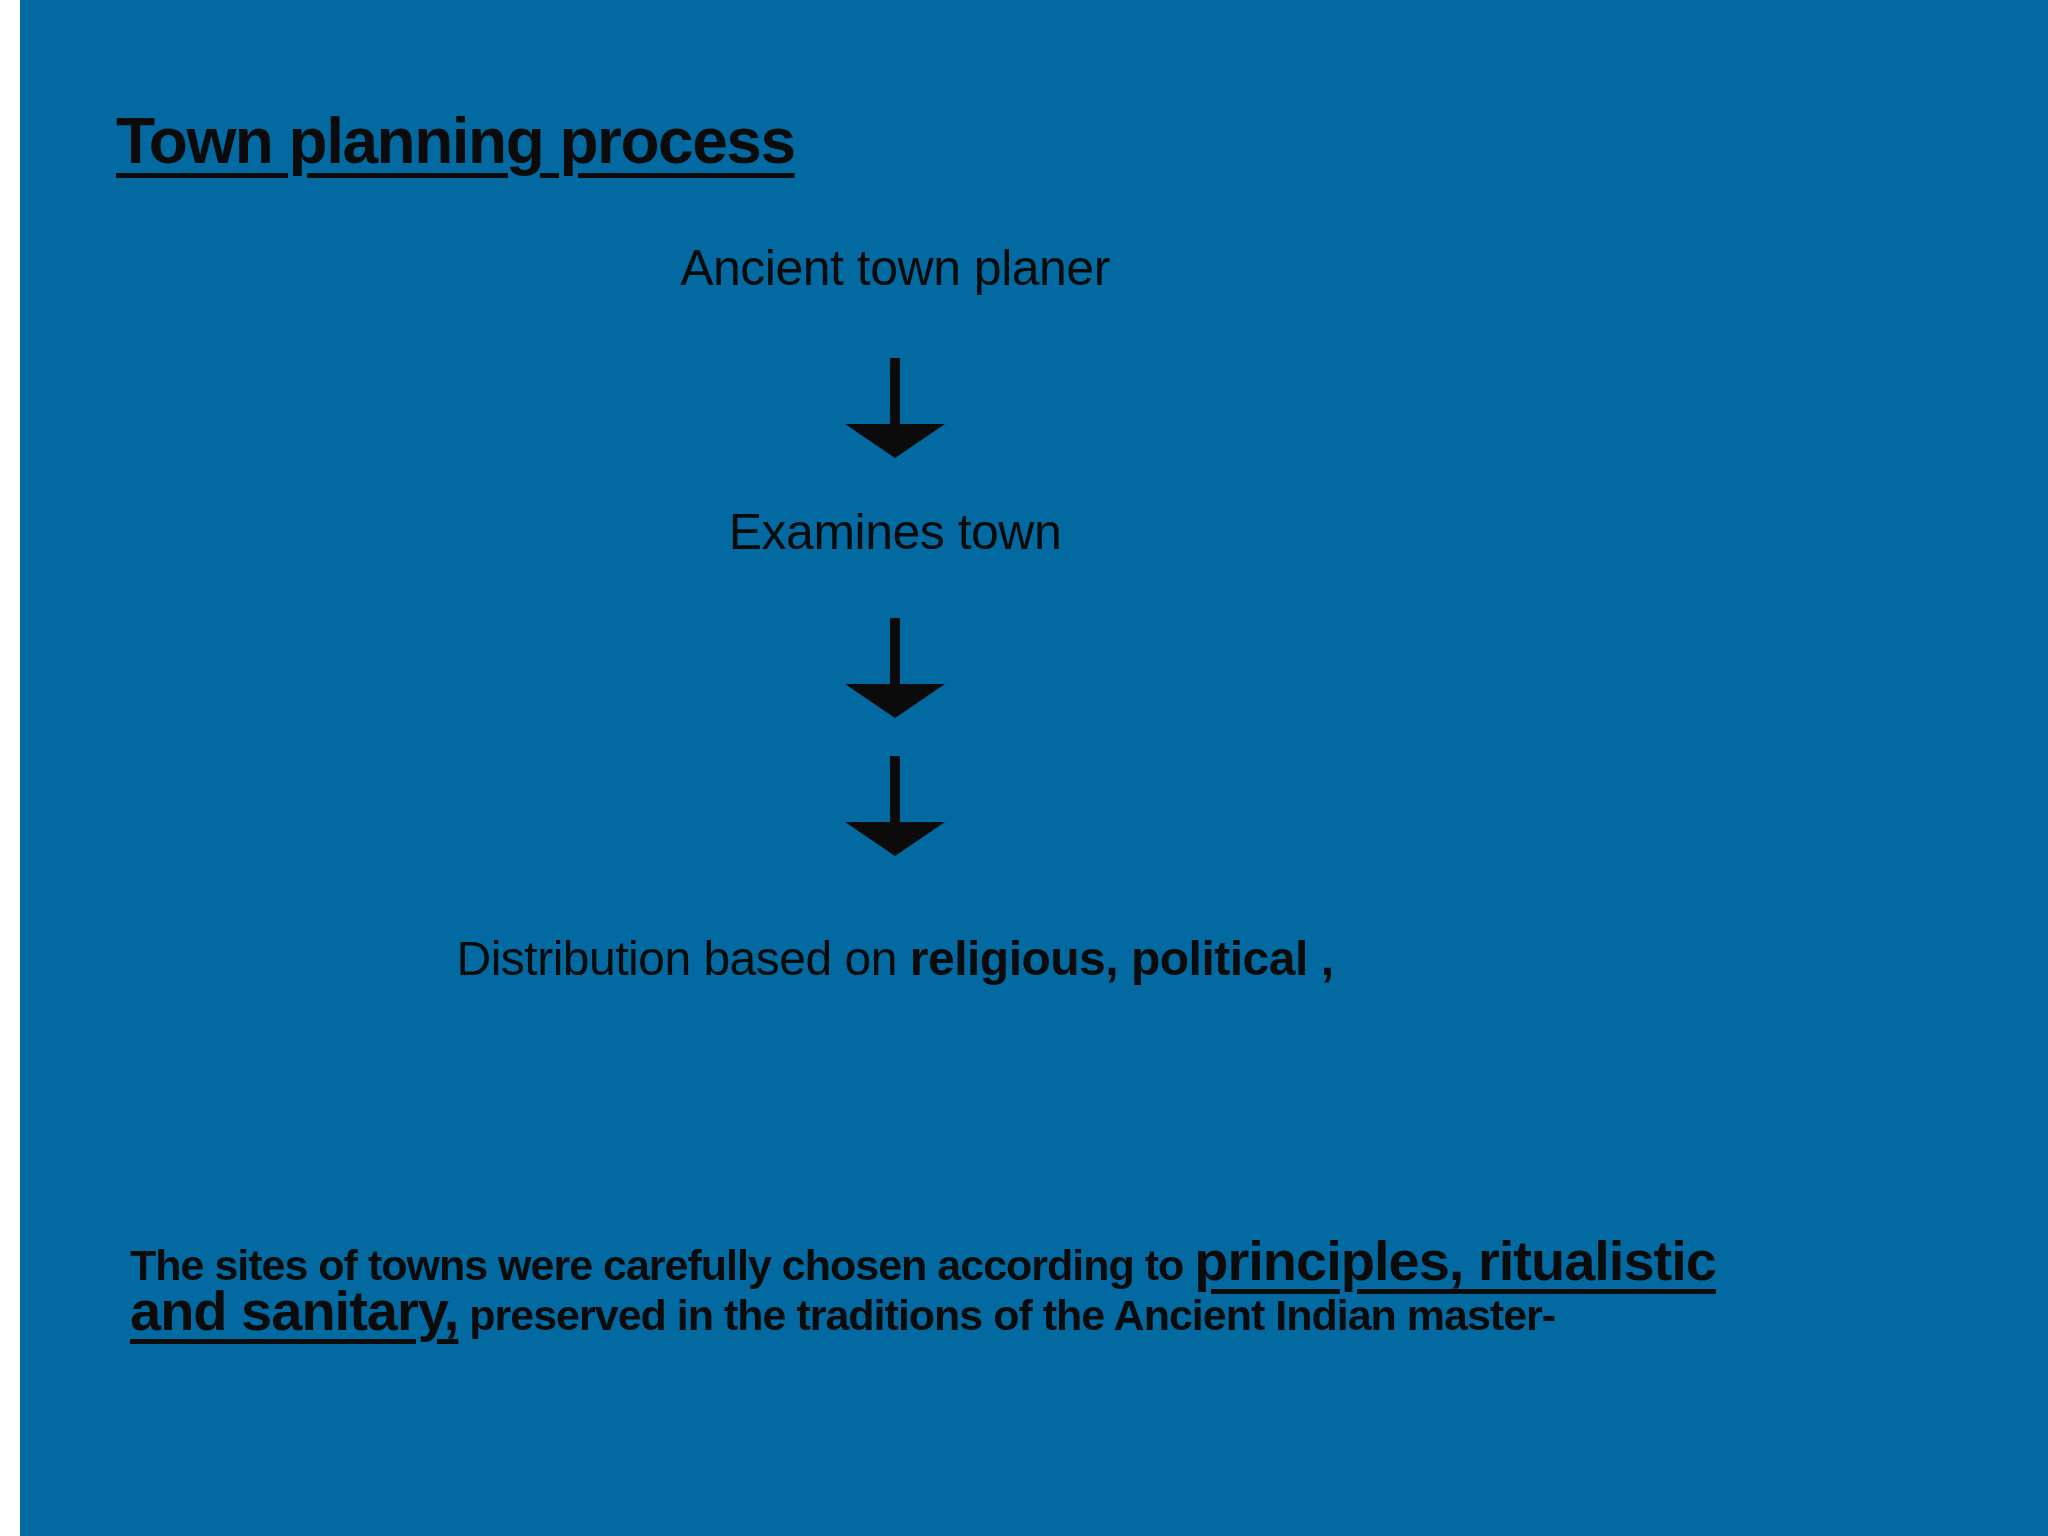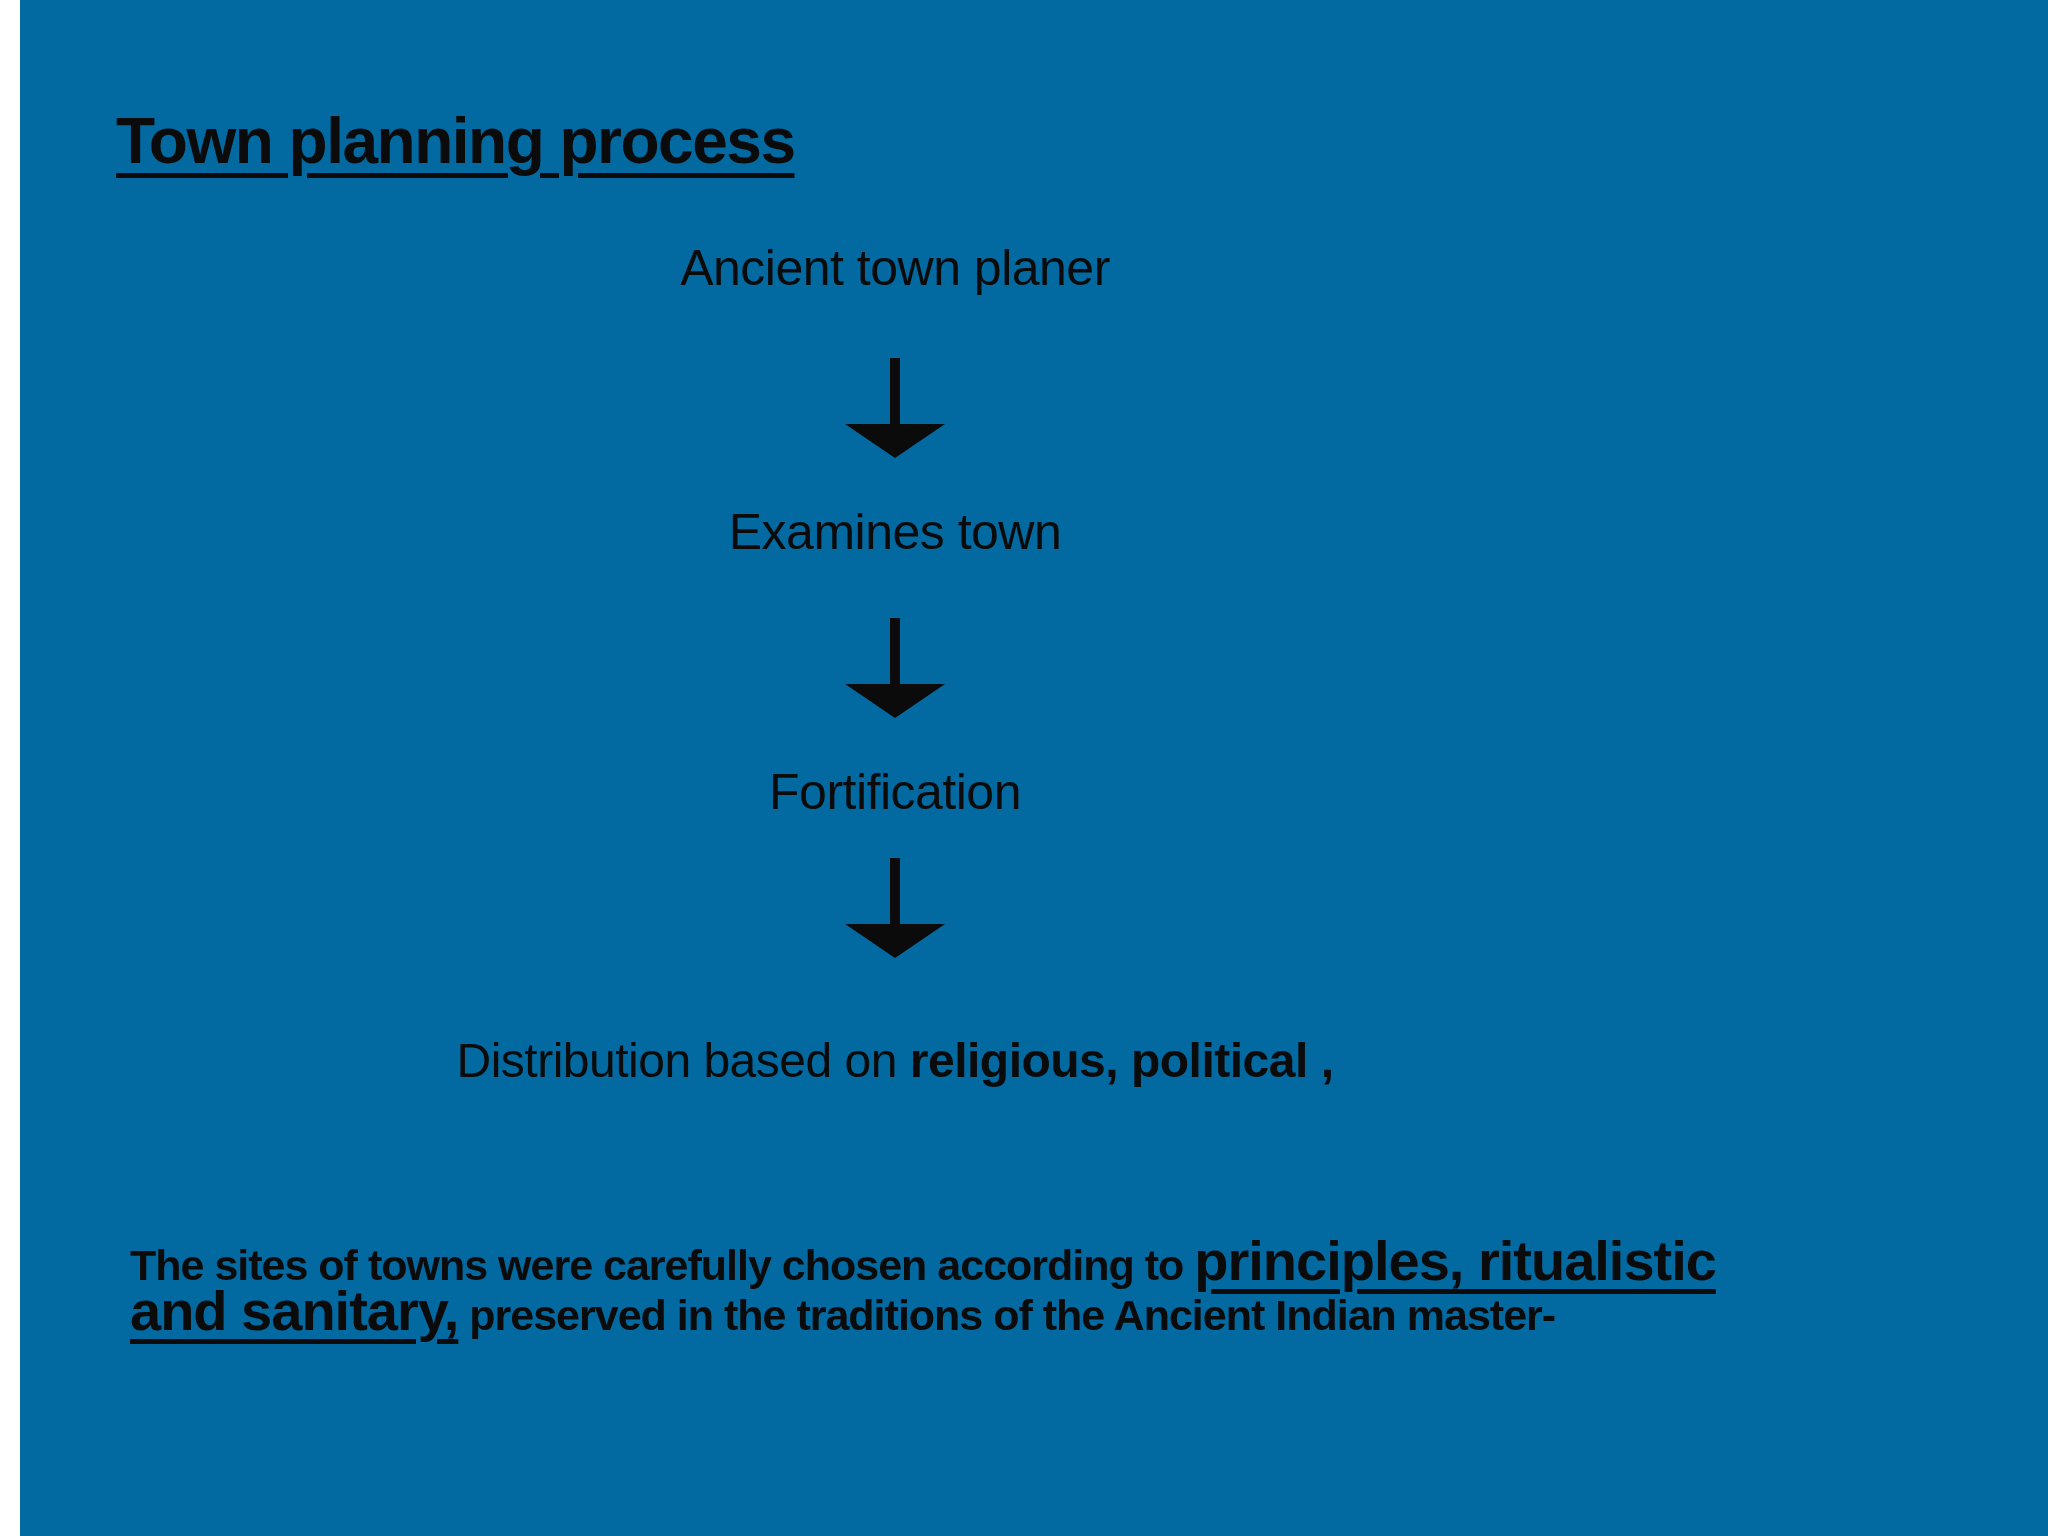--- a/index.html
+++ b/index.html
@@ -101,21 +101,20 @@
       <polygon points="0,66 100,66 50,100"></polygon>
     </svg>
 
     <div class="fc-label step-2">Examines town</div>
 
     <svg class="fc-arrow a2" width="100" height="100" viewBox="0 0 100 100" aria-hidden="true">
       <rect x="45" y="0" width="10" height="70"></rect>
       <polygon points="0,66 100,66 50,100"></polygon>
     </svg>
 
-    <div class="fc-label step-3">Fortification</div>
 
     <svg class="fc-arrow a3" width="100" height="100" viewBox="0 0 100 100" aria-hidden="true">
       <rect x="45" y="0" width="10" height="70"></rect>
       <polygon points="0,66 100,66 50,100"></polygon>
     </svg>
 
     <div class="fc-result">
       <div class="fc-result-line">
         <span>Distribution based on </span><span class="b">religious, political ,</span><span></span>
       </div>

